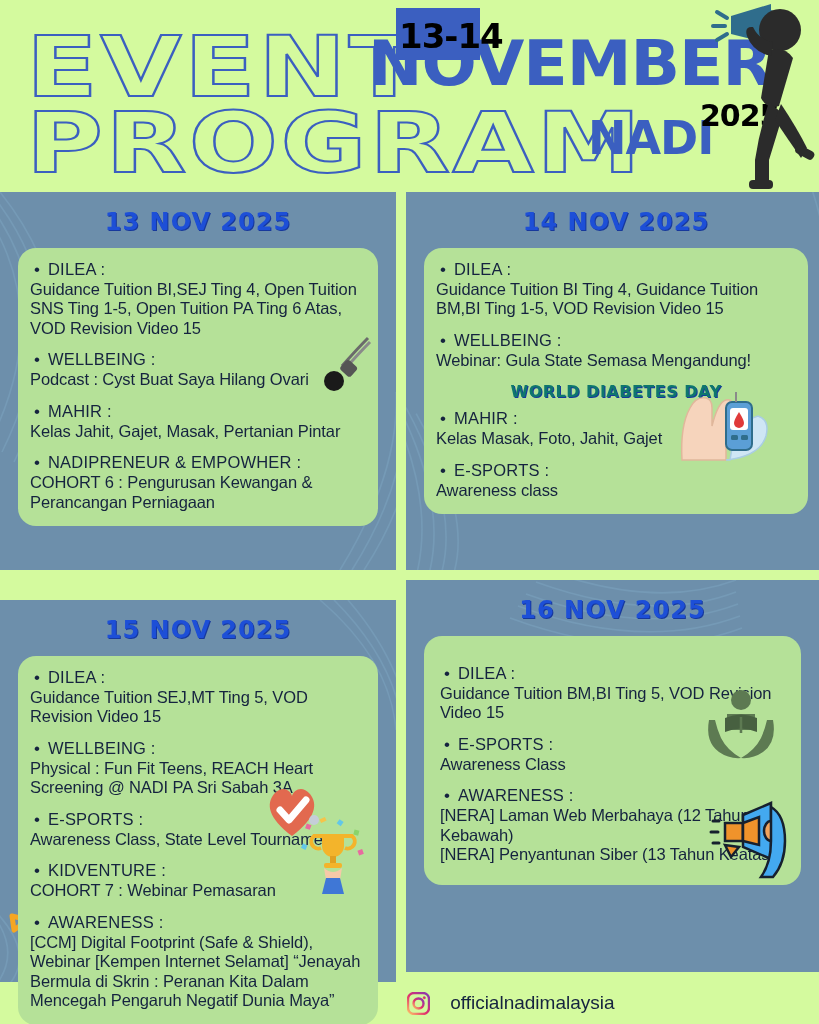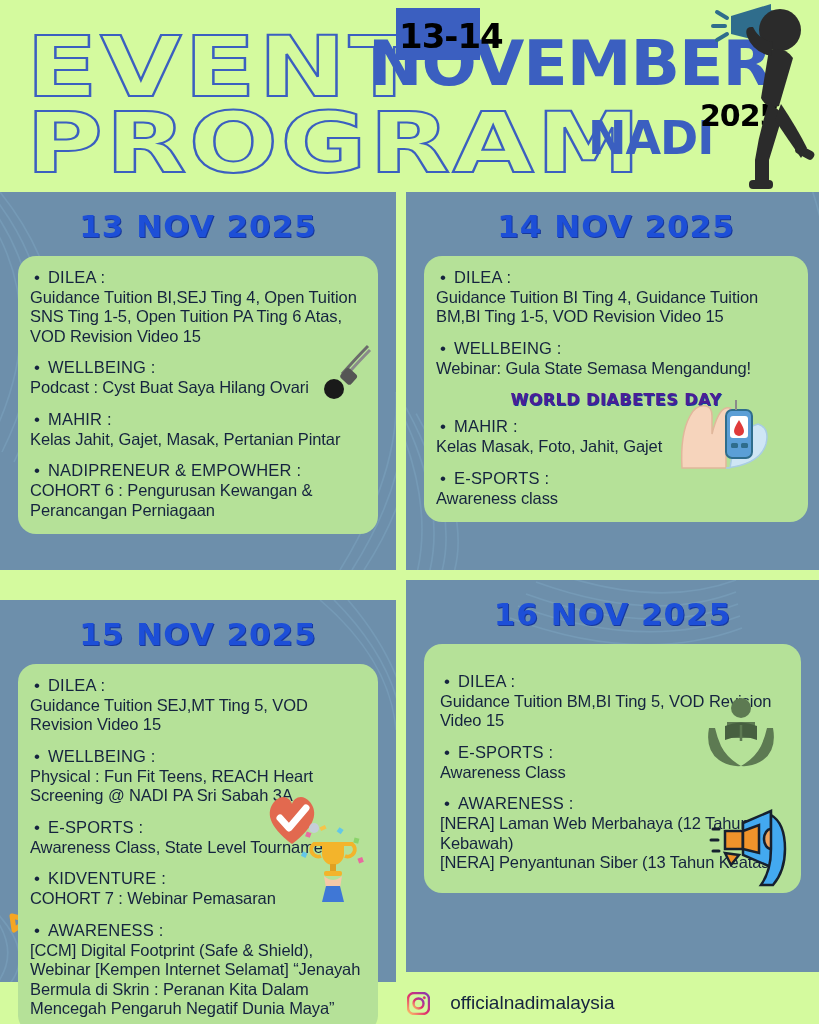--- a/index.html
+++ b/index.html
@@ -116,21 +116,21 @@
   .p-tl { left: 0;   top: 0;   width: 396px; height: 378px; }
   .p-tr { left: 406px; top: 0; width: 420px; height: 378px; }
   .p-bl { left: 0;   top: 408px; width: 396px; height: 468px; }
   .p-br { left: 406px; top: 388px; width: 413px; height: 392px; }
 
   .day-title {
     position: relative;
     text-align: center;
     font-family: "DejaVu Sans", sans-serif;
     font-weight: 700;
-    font-size: 31px;
+    font-size: 24px;
     letter-spacing: 1px;
     color: #1d4fd7;
     text-shadow: 1px 1px 0 #17389c;
     margin-top: 16px;
     z-index: 2;
   }
   .card {
     position: relative;
     margin: 12px 18px 14px 18px;
     background: #b5e198;
@@ -162,21 +162,21 @@
     font-family: "Liberation Sans", sans-serif;
     font-size: 16.5px;
     color: #15233f;
     line-height: 1.18;
     letter-spacing: -0.1px;
   }
   .wdd {
     font-family: "DejaVu Sans", sans-serif;
     font-weight: 700;
     font-size: 16px;
-    color: #4c1d95;
+    color: #0f766e;
     letter-spacing: 0.5px;
     text-align: center;
     margin: 4px 0 8px 0;
     text-shadow: 1px 1px 0 #17389c;
   }
 
   .card-icon { position: absolute; pointer-events: none; }
   .ic-mic      { right: 4px;  top: 88px;  width: 56px; height: 58px; }
   .ic-glucose  { right: 38px; top: 138px; width: 96px; height: 76px; }
   .ic-heart    { right: 58px; top: 128px; width: 56px; height: 54px; }

